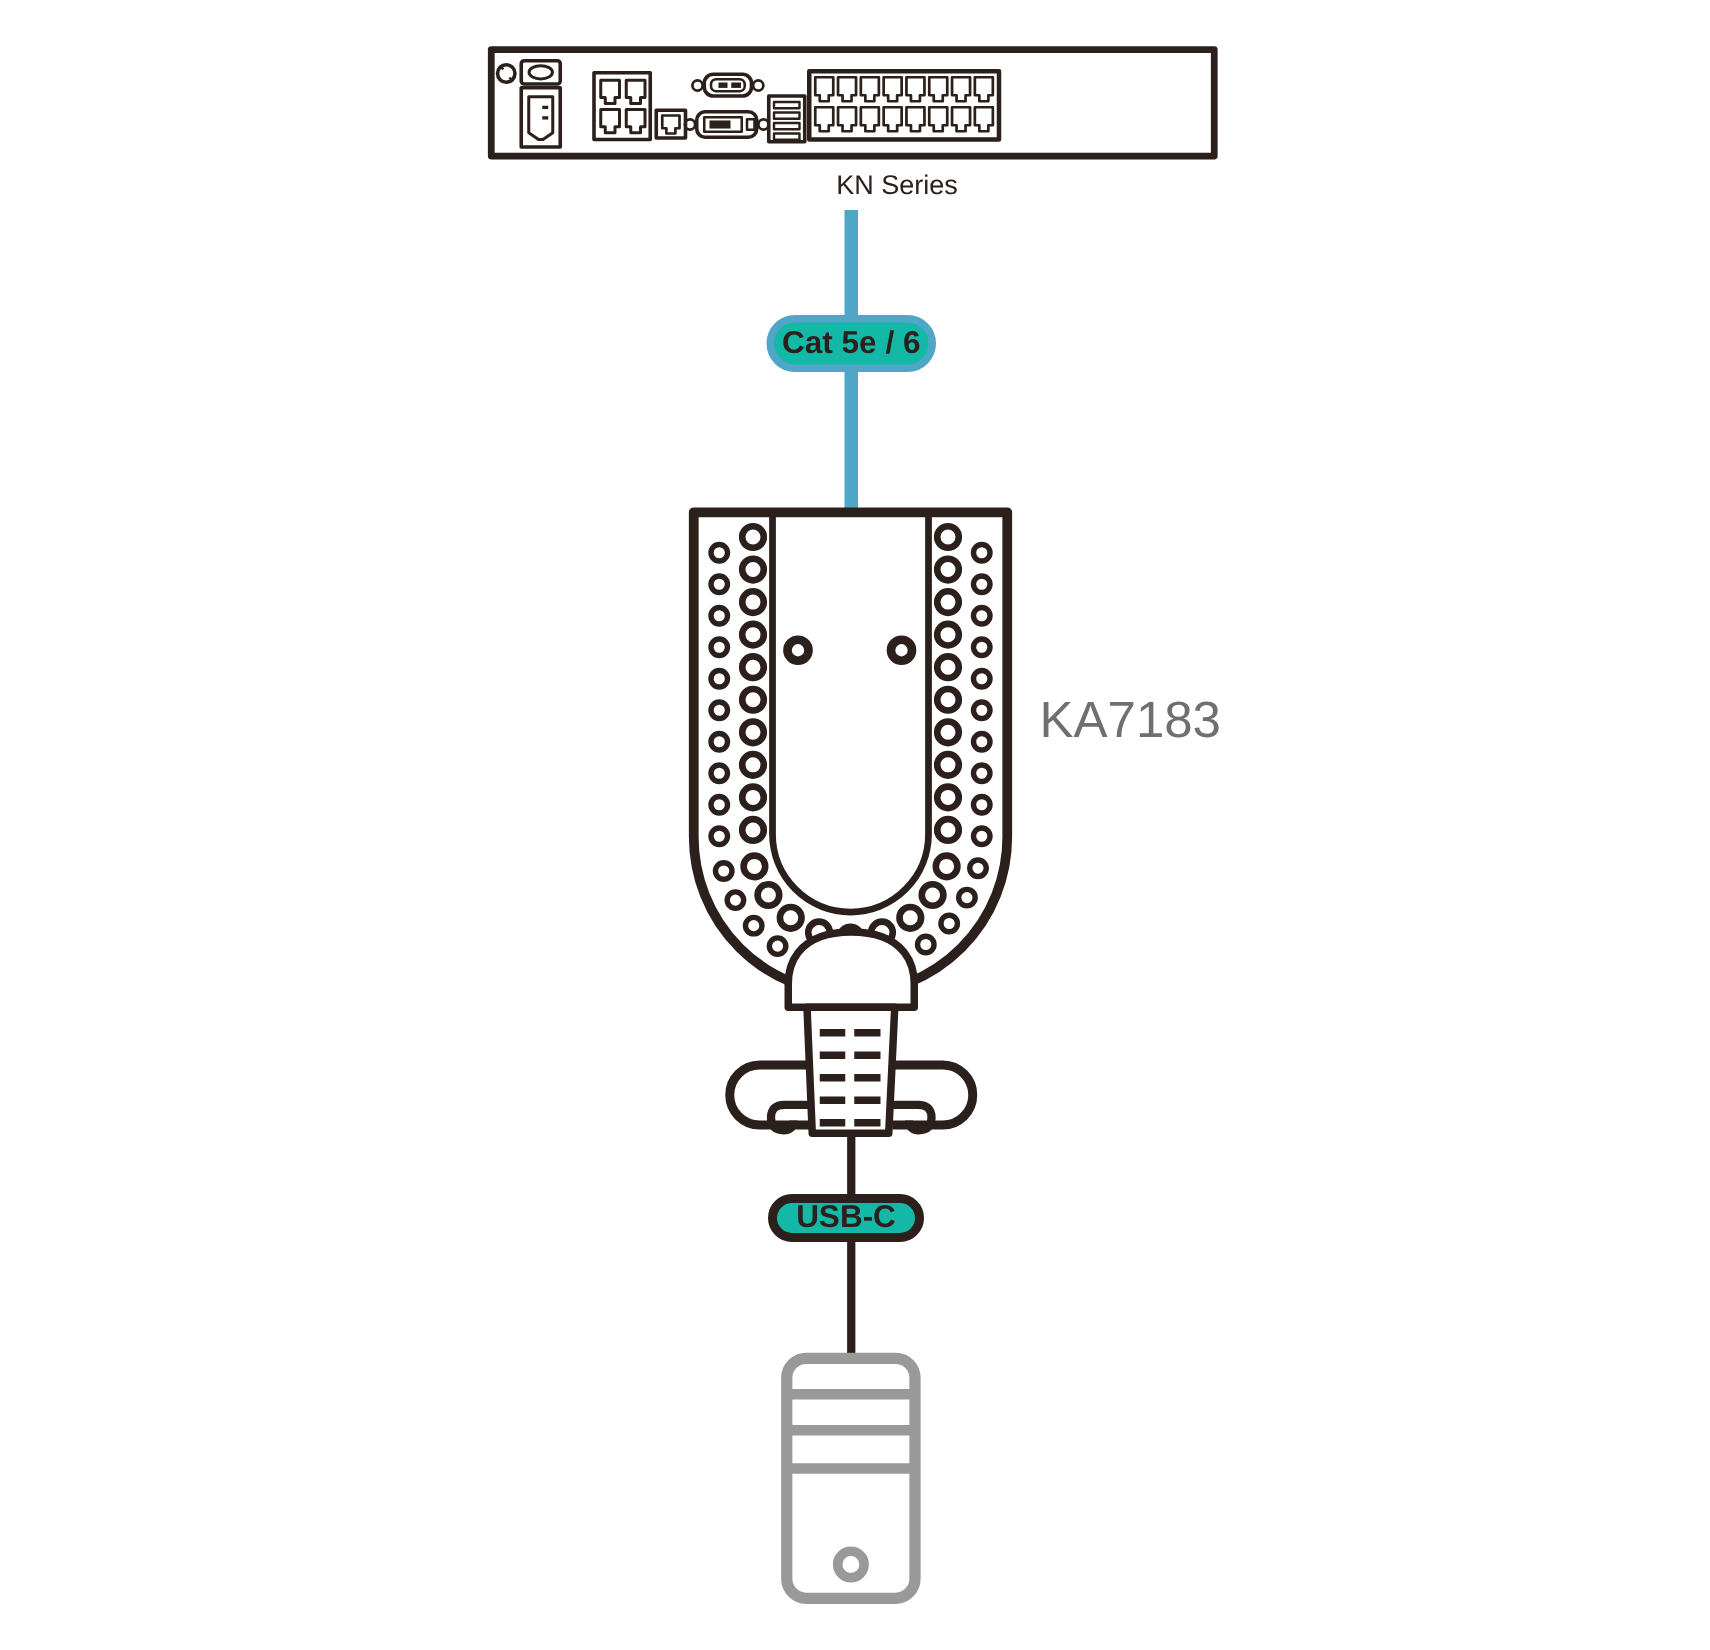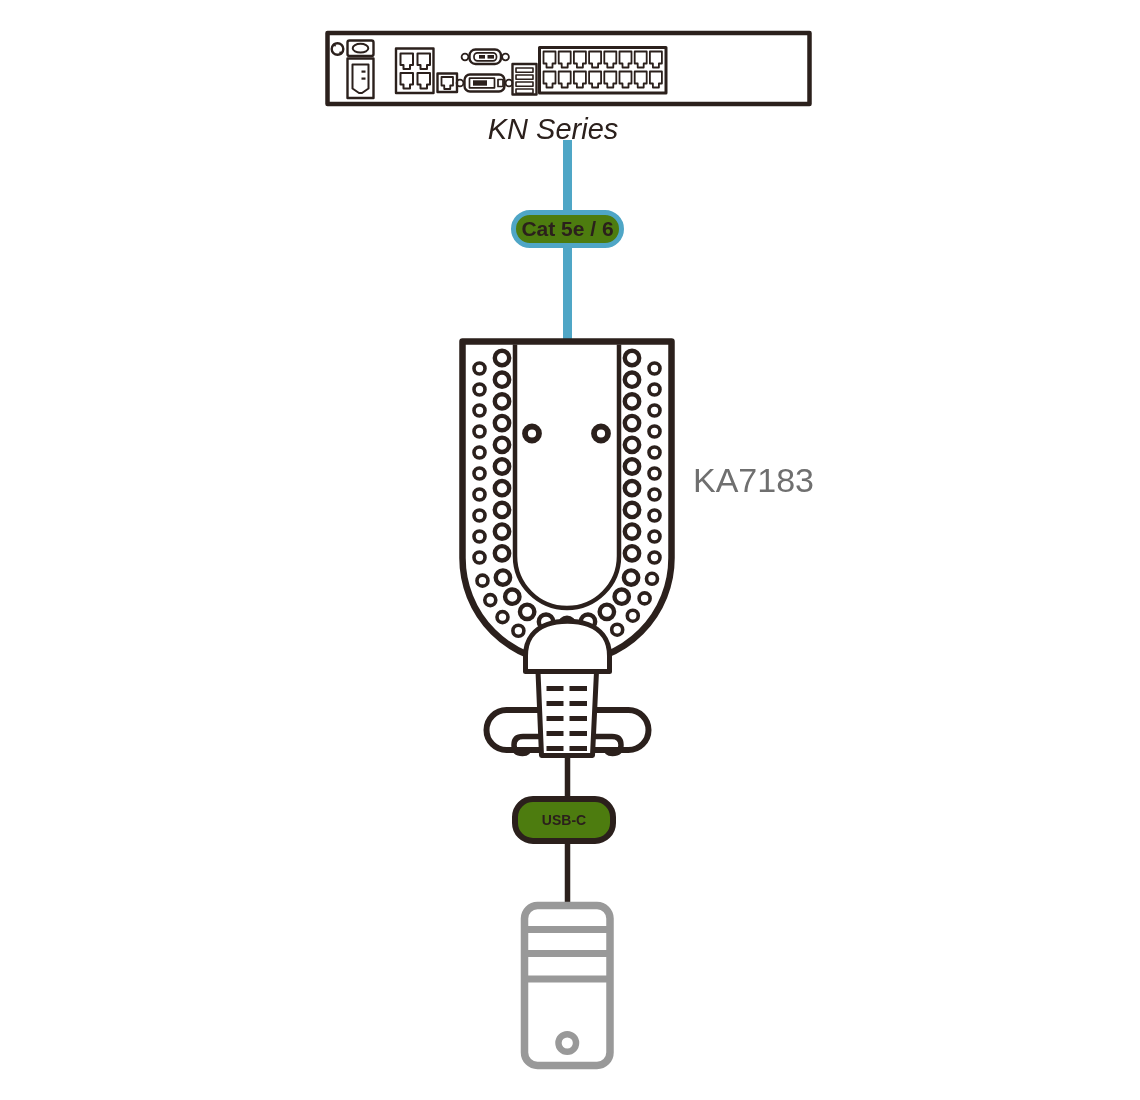--- a/index.html
+++ b/index.html
@@ -8,28 +8,28 @@
   html,body{margin:0;padding:0;}
   body{width:1140px;height:1100px;background:var(--bg);font-family:"Liberation Sans",sans-serif;}
   .stage{position:relative;width:1140px;height:1100px;overflow:hidden;background:var(--bg);}
   svg{position:absolute;left:0;top:0;}
   .ln{stroke:var(--line);fill:none;stroke-linejoin:round;}
   .cb{stroke:var(--cable);fill:none;}
   .gray{stroke:var(--gray);fill:none;stroke-linejoin:round;}
   .fw{fill:#fff;}
   .fl{fill:var(--line);stroke:none;}
   .label{position:absolute;white-space:nowrap;}
-  .kn{left:553px;top:113px;transform:translateX(-50%);font-size:29px;color:var(--line);font-style:italic;}
+  .kn{left:598px;top:113px;transform:translateX(-50%);font-size:18px;color:var(--line);}
   .ka{left:693px;top:461px;font-size:34px;color:var(--adlabel);text-align:right;}
   .pill{position:absolute;display:flex;align-items:center;justify-content:center;
-        background:#4d7c0f;box-sizing:border-box;font-weight:bold;color:var(--line);z-index:3;}
+        background:#14b8a6;box-sizing:border-box;font-weight:bold;color:var(--line);z-index:3;}
   .cat{left:511px;top:210px;width:113px;height:38px;border:5px solid var(--cable);
        border-radius:19px;font-size:21px;}
-  .usb{left:512px;top:796px;width:104px;height:48px;border:6px solid var(--line);
-       border-radius:21px;font-size:14px;}
+  .usb{left:512px;top:796px;width:104px;height:32px;border:6px solid var(--line);
+       border-radius:21px;font-size:21px;}
 </style>
 </head>
 <body>
 
 <div class="stage">
 
   <svg width="1140" height="1100" viewBox="0 0 1140 1100">
     <g id="g-cable1">
         <line x1="567.5" y1="140" x2="567.5" y2="343" class="cb" stroke-width="9"></line>
       </g>

